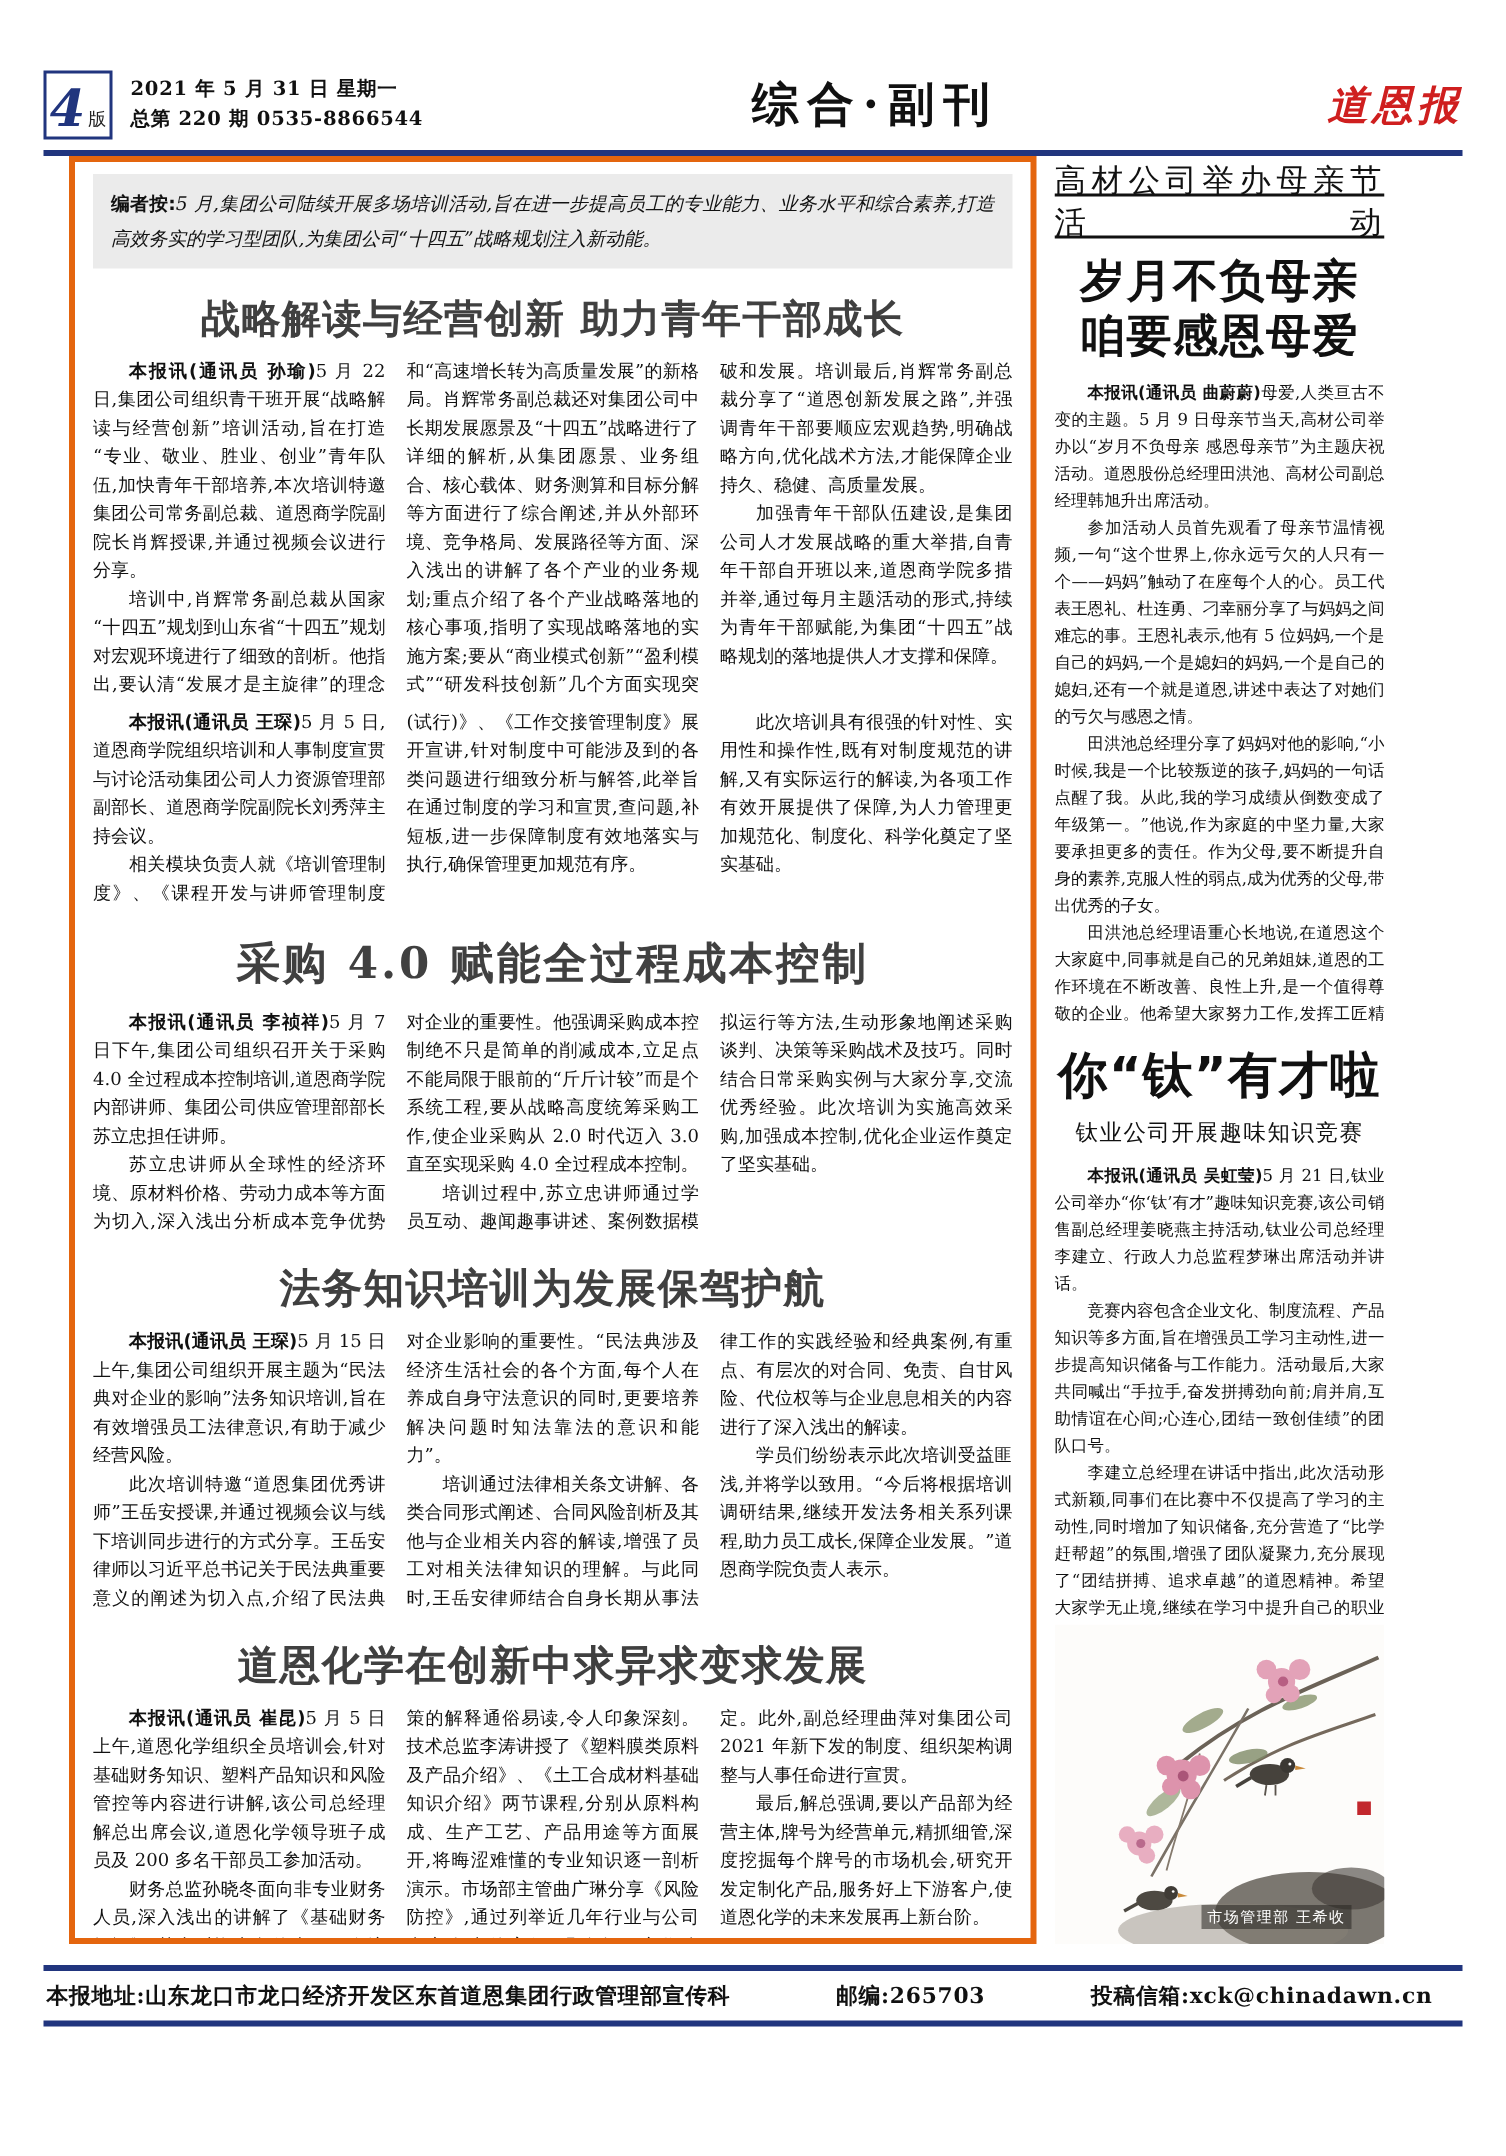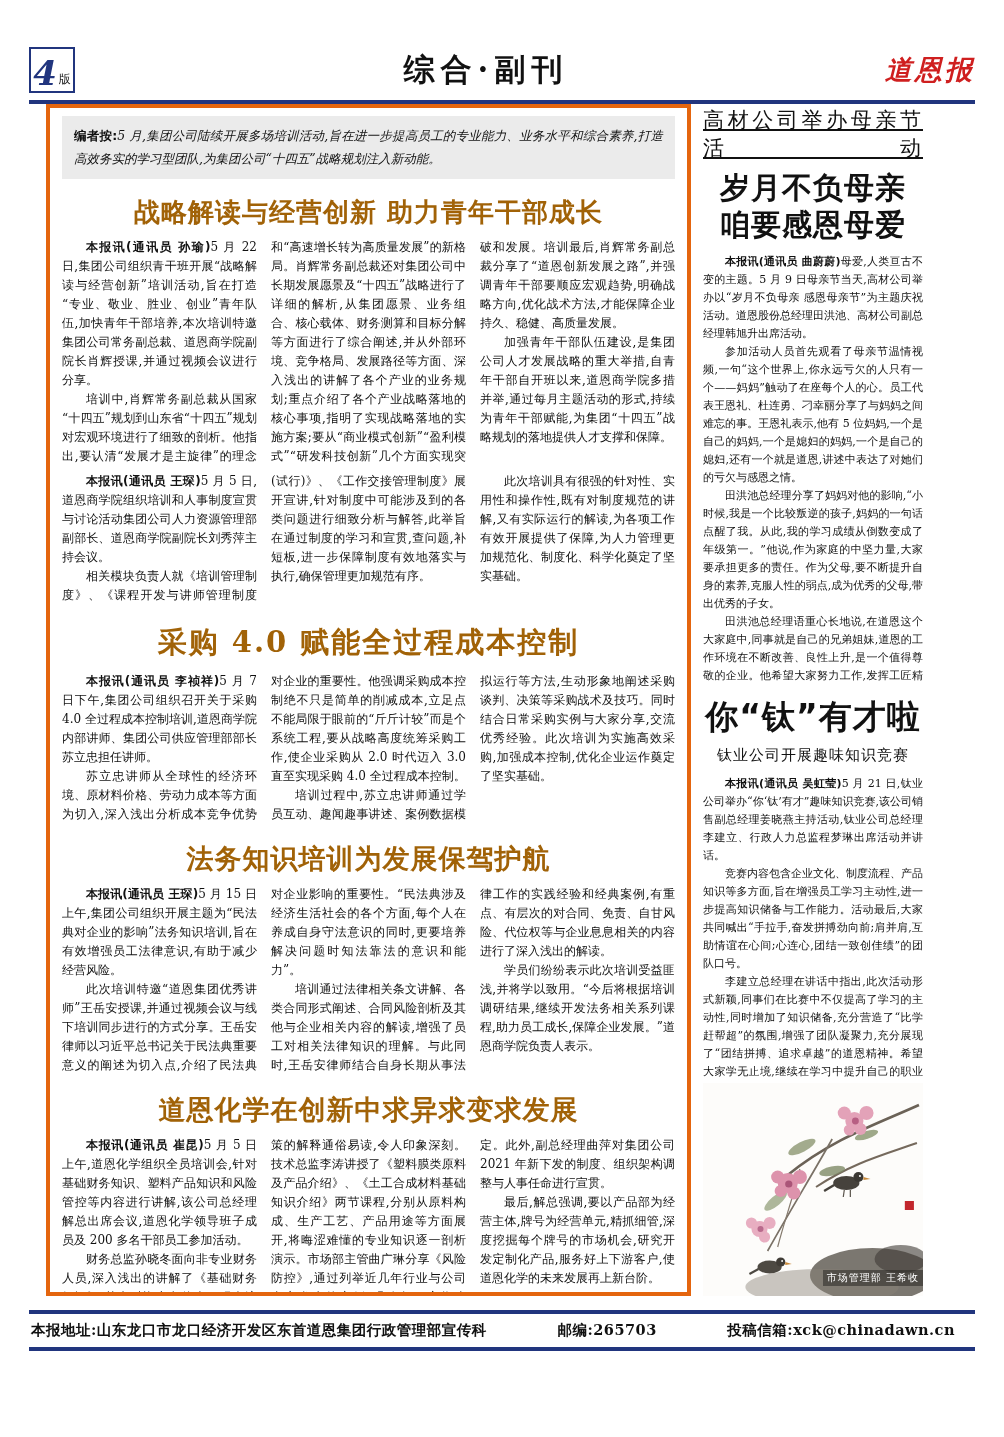--- a/index.html
+++ b/index.html
@@ -25,54 +25,58 @@
   .content{display:flex;margin-top:0;height:1192px;}
   .main-box{width:645px;margin-left:17px;border:4px solid var(--orange);padding:8px 12px 10px 12px;overflow:hidden;}
   .side-col{width:220px;margin-left:12px;display:flex;flex-direction:column;overflow:hidden;}
 
   
   .editor-note{background:#ebebeb;padding:9px 12px;font-size:12.5px;line-height:1.8;font-style:italic;text-align:justify;}
   .editor-note .en-label{font-weight:bold;font-style:normal;font-family:"DejaVu Sans","Liberation Sans",sans-serif;}
 
   
   article{margin-top:6px;}
-  .headline{text-align:center;font-weight:900;color:#a16207;}
+  .headline{text-align:center;font-weight:900;color:#404040;}
   .hl-hei{font-family:"DejaVu Sans","Liberation Sans",sans-serif;font-size:26px;letter-spacing:1px;padding:10px 0 8px 0;}
   .hl-song{font-family:"DejaVu Serif","Liberation Serif",serif;font-size:29px;letter-spacing:2px;padding:12px 0 9px 0;}
   .hl-song2{font-family:"DejaVu Serif","Liberation Serif",serif;font-size:27px;letter-spacing:1px;padding:11px 0 8px 0;}
   .body3{column-count:3;column-gap:14px;font-size:12px;line-height:19px;text-align:justify;}
   .body3 p{text-indent:2em;}
   .body3 strong,.side-body strong{font-family:"DejaVu Sans","Liberation Sans",sans-serif;font-weight:bold;}
 
   
   .kicker{font-size:21px;letter-spacing:2px;text-align:justify;text-align-last:justify;font-weight:500;padding:2px 0 6px 0;text-decoration:underline;}
   .side-title{font-family:"DejaVu Sans","Liberation Sans",sans-serif;font-weight:900;font-size:30px;line-height:1.22;text-align:center;letter-spacing:1px;padding:2px 0 10px 0;}
   .side-title2{font-family:"DejaVu Sans","Liberation Sans",sans-serif;font-weight:900;font-size:33px;text-align:center;letter-spacing:1px;padding:14px 0 6px 0;}
   .side-subtitle{font-size:15px;text-align:center;letter-spacing:1px;padding-bottom:10px;}
   .side-body{font-size:11px;line-height:18px;text-align:justify;overflow:hidden;flex-shrink:1;min-height:0;}
   .side-body p{text-indent:2em;}
 
   
   .painting{margin-top:auto;position:relative;height:213px;flex-shrink:0;}
   .painting svg{display:block;width:100%;height:100%;}
-  .painting figcaption{position:absolute;right:0;bottom:10px;color:#fff;font-size:10px;letter-spacing:1px;padding:1px 4px;background:rgba(40,38,35,.55);}
+  .painting figcaption{position:absolute;right:22px;bottom:10px;color:#fff;font-size:10px;letter-spacing:1px;padding:1px 4px;background:rgba(40,38,35,.55);}
 
   
   .footer-wrap{margin-top:14px;}
   .footer-text{display:flex;justify-content:space-between;align-items:center;font-size:14.5px;font-weight:bold;padding:7px 20px 7px 2px;letter-spacing:.5px;}
 </style>
 </head>
 <body>
 
 <div class="page">
 
   <header class="masthead">
     <div class="pageno-box">
       <span class="pageno">4</span>
       <span class="pageno-label">版</span>
+    </div>
+    <div class="issue-info">
+      <div>2021 年 5 月 31 日 星期一</div>
+      <div>总第 220 期 0535-8866544</div>
     </div>
     <div class="section-title">综合·副刊</div>
     <div class="brand">道恩报</div>
   </header>
   <div class="rule hdr"></div>
 
   <main class="content">
 
     <section class="main-box">
       <div class="editor-note">

